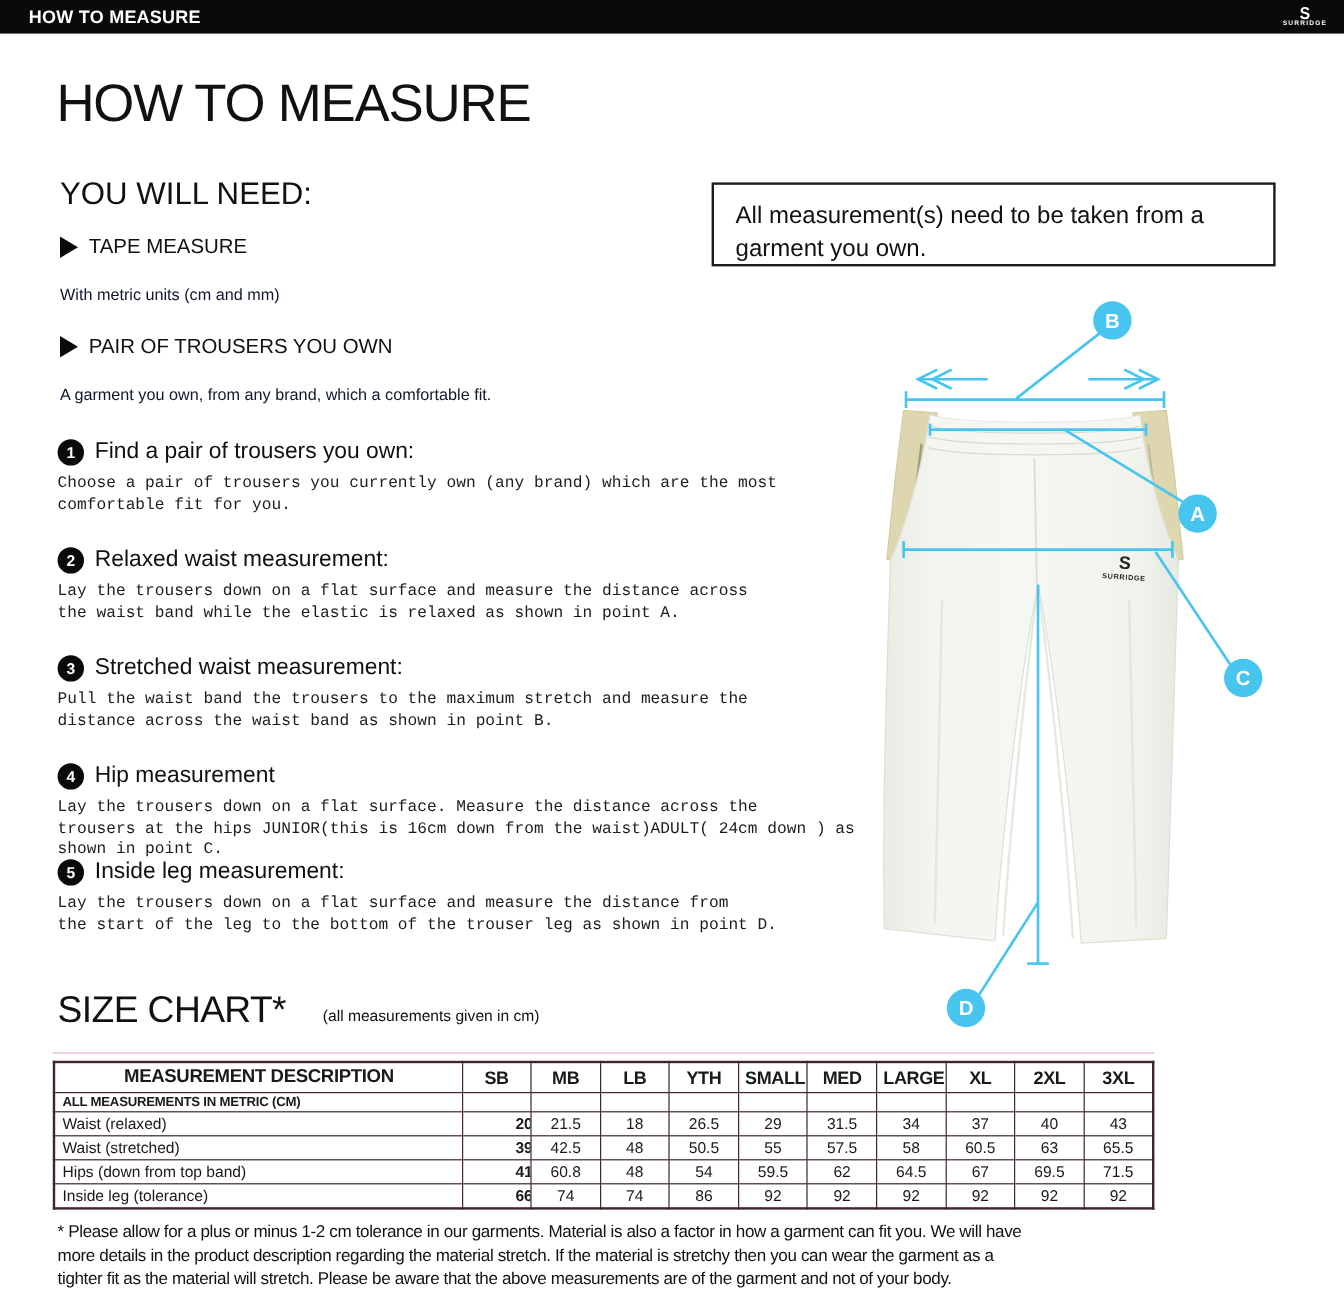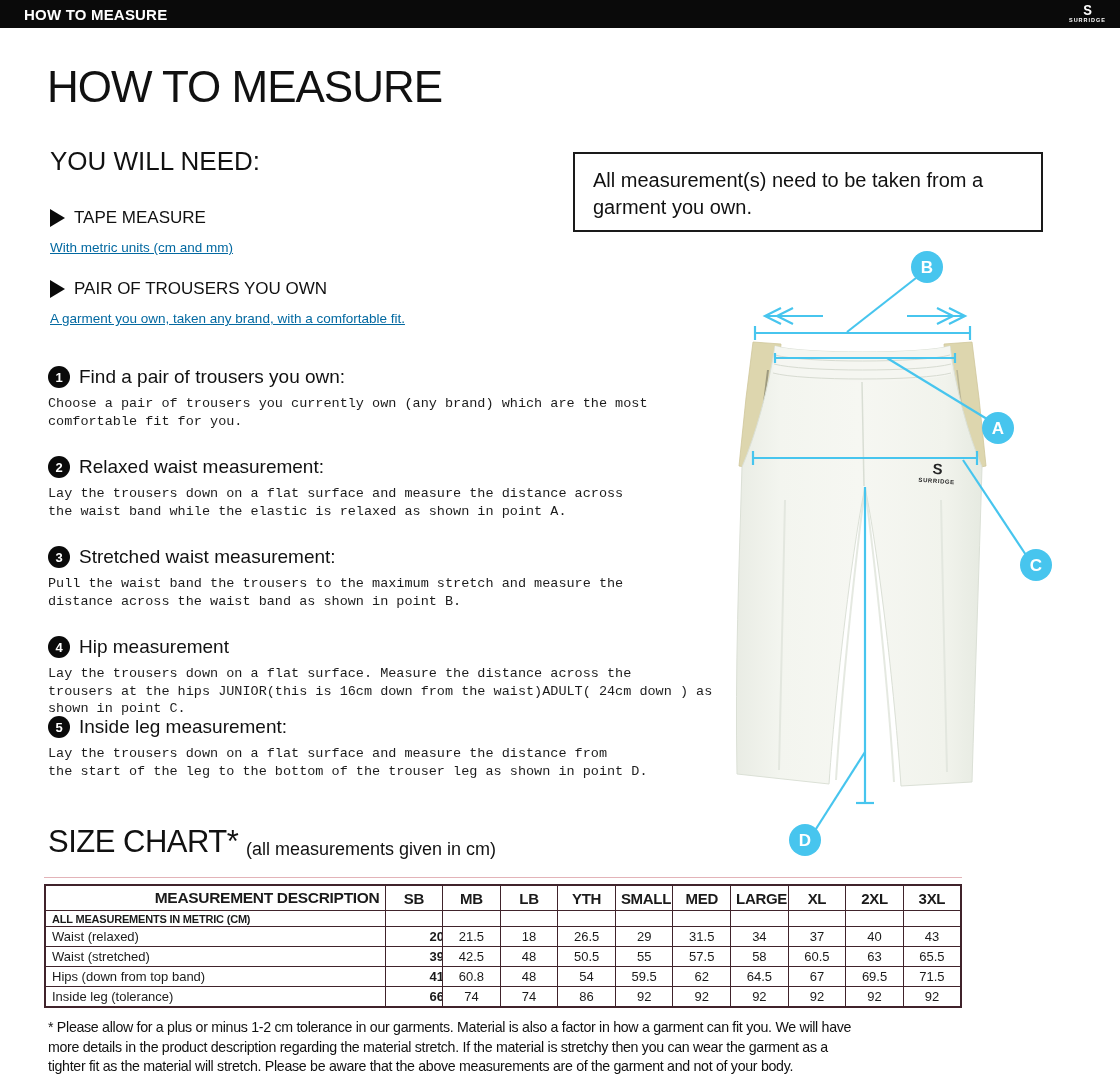--- a/index.html
+++ b/index.html
@@ -15,46 +15,46 @@
   .brand .brand-name{color:#fff;font-size:5.5px;font-weight:bold;letter-spacing:1px;margin-top:1px;}
 
   .page-title{position:absolute;left:47px;top:62px;font-size:44px;letter-spacing:-1px;color:#111;}
   .ywn-heading{position:absolute;left:50px;top:146px;font-size:26px;color:#111;}
 
   .need-item{position:absolute;left:50px;}
   .need-item .row{display:flex;align-items:center;gap:9px;}
   .play-icon{width:0;height:0;border-top:9px solid transparent;border-bottom:9px solid transparent;
              border-left:15px solid #0a0a0a;}
   .need-title{font-size:17px;color:#111;}
-  .need-desc{font-size:13.5px;color:#0369a1;margin-top:12px;text-decoration:underline;}
+  .need-desc{font-size:13.5px;color:#0f172a;margin-top:22px;}
 
   .step{position:absolute;left:48px;width:690px;}
   .step-head{display:flex;align-items:center;gap:9px;}
   .step-num{width:22px;height:22px;border-radius:50%;background:#0a0a0a;color:#fff;
             font-size:13px;font-weight:bold;display:flex;align-items:center;justify-content:center;flex:0 0 22px;}
   .step-title{font-size:19px;color:#111;}
   .step-body{font-size:13.5px;line-height:1.3;margin-top:7px;white-space:pre-line;color:#1c1c1c;font-family:Liberation Mono, monospace;}
 
-  .notice{position:absolute;left:573px;top:152px;width:470px;height:80px;border:2px solid #1a1a1a;
+  .notice{position:absolute;left:593px;top:152px;width:470px;height:70px;border:2px solid #1a1a1a;
           box-sizing:border-box;padding:13px 18px;}
   .notice-text{font-size:20px;line-height:1.35;white-space:pre-line;color:#111;}
 
   .diagram{position:absolute;left:695px;top:240px;width:420px;height:640px;}
 
   .sc-title{position:absolute;left:48px;top:824px;font-size:31px;letter-spacing:-.5px;color:#111;}
-  .sc-subtitle{position:absolute;left:246px;top:839px;font-size:18px;color:#111;}
+  .sc-subtitle{position:absolute;left:269px;top:839px;font-size:13px;color:#111;}
 
   .pink-rule{position:absolute;left:44px;width:918px;height:1px;background:#e3b3b8;}
 
   .size-table{position:absolute;left:44px;top:884px;width:918px;border-collapse:collapse;
               table-layout:fixed;background:#fff;}
   .size-table td,.size-table th{border:1px solid #40232b;padding:0 5px;overflow:hidden;white-space:nowrap;}
   .size-table{border:2px solid #40232b;}
   .size-table thead th{height:24px;font-size:15px;font-weight:bold;text-align:center;letter-spacing:-.3px;}
-  .size-table thead th:first-child{text-align:right;padding-left:6px;font-size:15.5px;}
+  .size-table thead th:first-child{text-align:center;padding-left:6px;font-size:15.5px;}
   .size-table .metric-row td{height:15px;font-size:11px;font-weight:bold;letter-spacing:-.2px;}
   .size-table tbody td{height:19px;font-size:13px;text-align:center;}
   .size-table tbody td:first-child{text-align:left;padding-left:6px;}
   .size-table tbody td:nth-child(2){font-weight:bold;padding-left:44px;}
 
   .disclaimer{position:absolute;left:48px;top:1018px;width:1062px;font-size:14.2px;line-height:1.38;
               letter-spacing:-.3px;color:#111;white-space:pre-line;}
 
   svg text{font-family:"Liberation Sans",sans-serif;}
 </style>
@@ -67,33 +67,33 @@
     <div class="topbar-title">HOW TO MEASURE</div>
     <div class="brand">
       <div class="s-icon">S</div>
       <div class="brand-name">SURRIDGE</div>
     </div>
   </div>
 
   <div class="page-title">HOW TO MEASURE</div>
   <div class="ywn-heading">YOU WILL NEED:</div>
 
-  <div class="need-item" style="top:208px;">
+  <div class="need-item" style="top:196px;">
     <div class="row">
       <span class="play-icon"></span>
       <span class="need-title">TAPE MEASURE</span>
     </div>
     <div class="need-desc">With metric units (cm and mm)</div>
   </div>
   <div class="need-item" style="top:279px;">
     <div class="row">
       <span class="play-icon"></span>
       <span class="need-title">PAIR OF TROUSERS YOU OWN</span>
     </div>
-    <div class="need-desc">A garment you own, taken any brand, with a comfortable fit.</div>
+    <div class="need-desc">A garment you own, from any brand, which a comfortable fit.</div>
   </div>
 
   <div class="notice">
     <div class="notice-text">All measurement(s) need to be taken from a
 garment you own.</div>
   </div>
 
   <div class="step" style="top:366px;">
     <div class="step-head">
       <span class="step-num">1</span>

